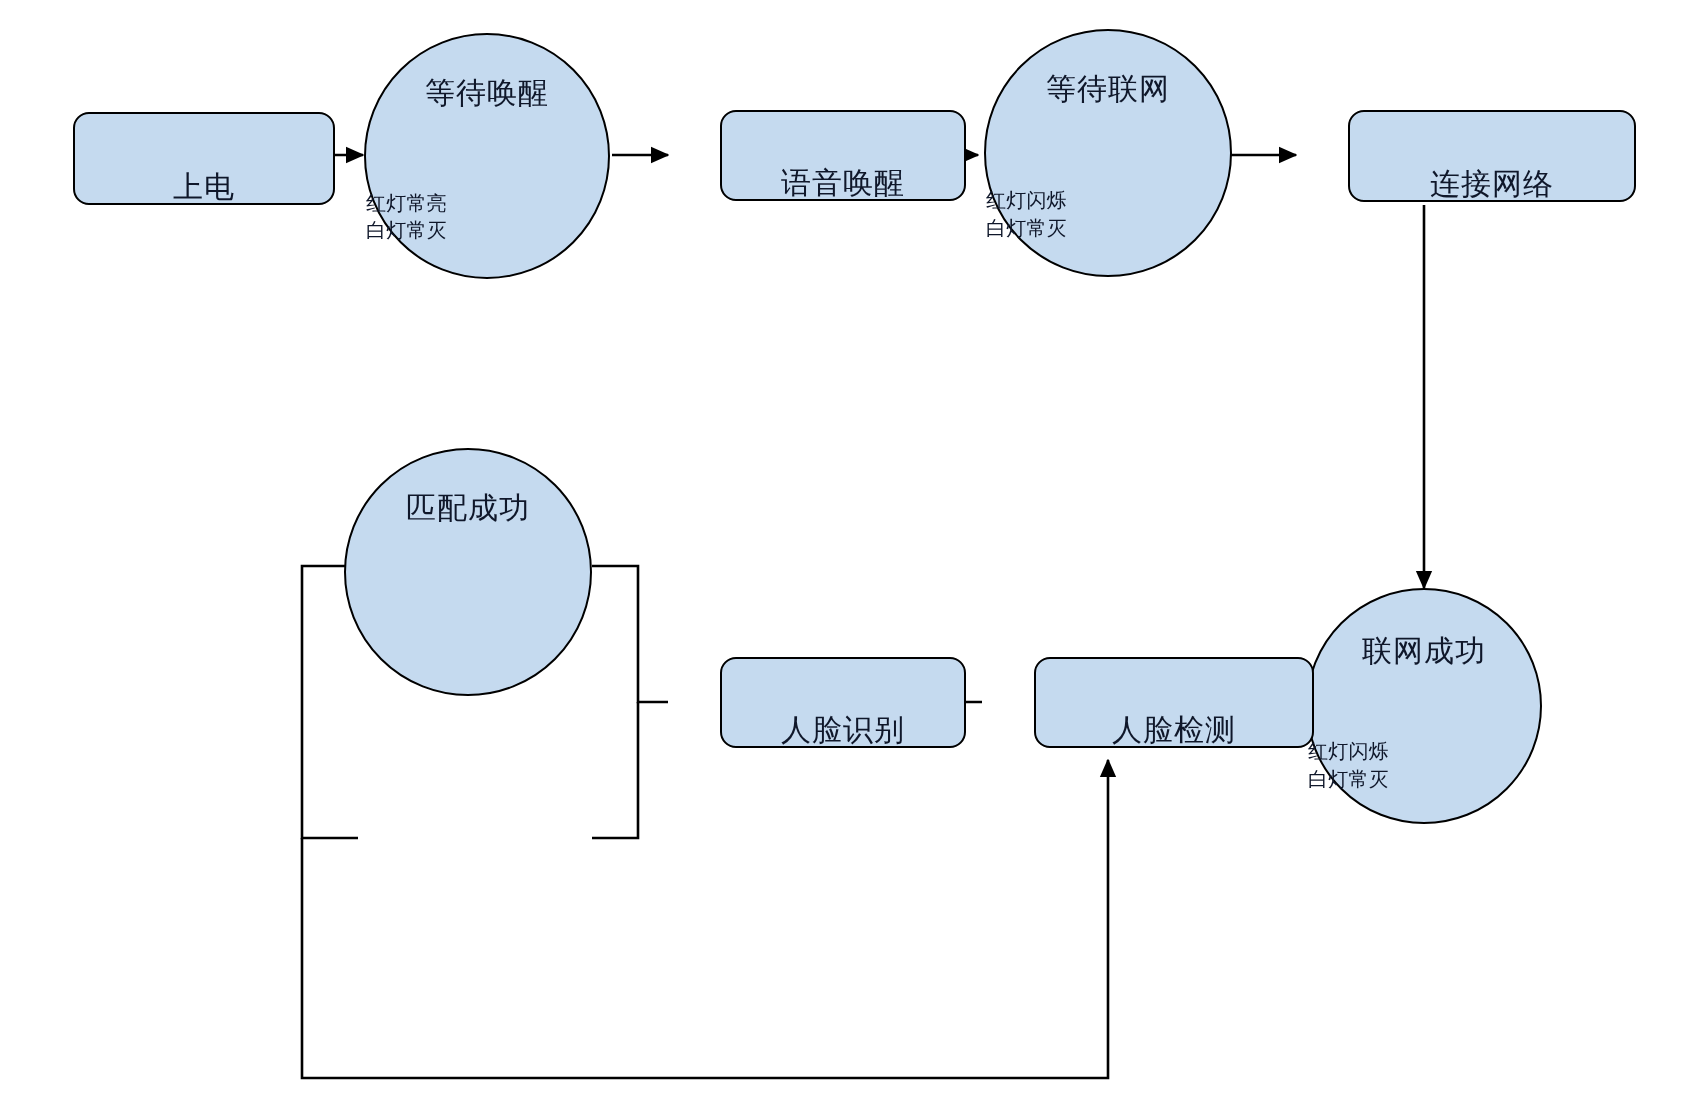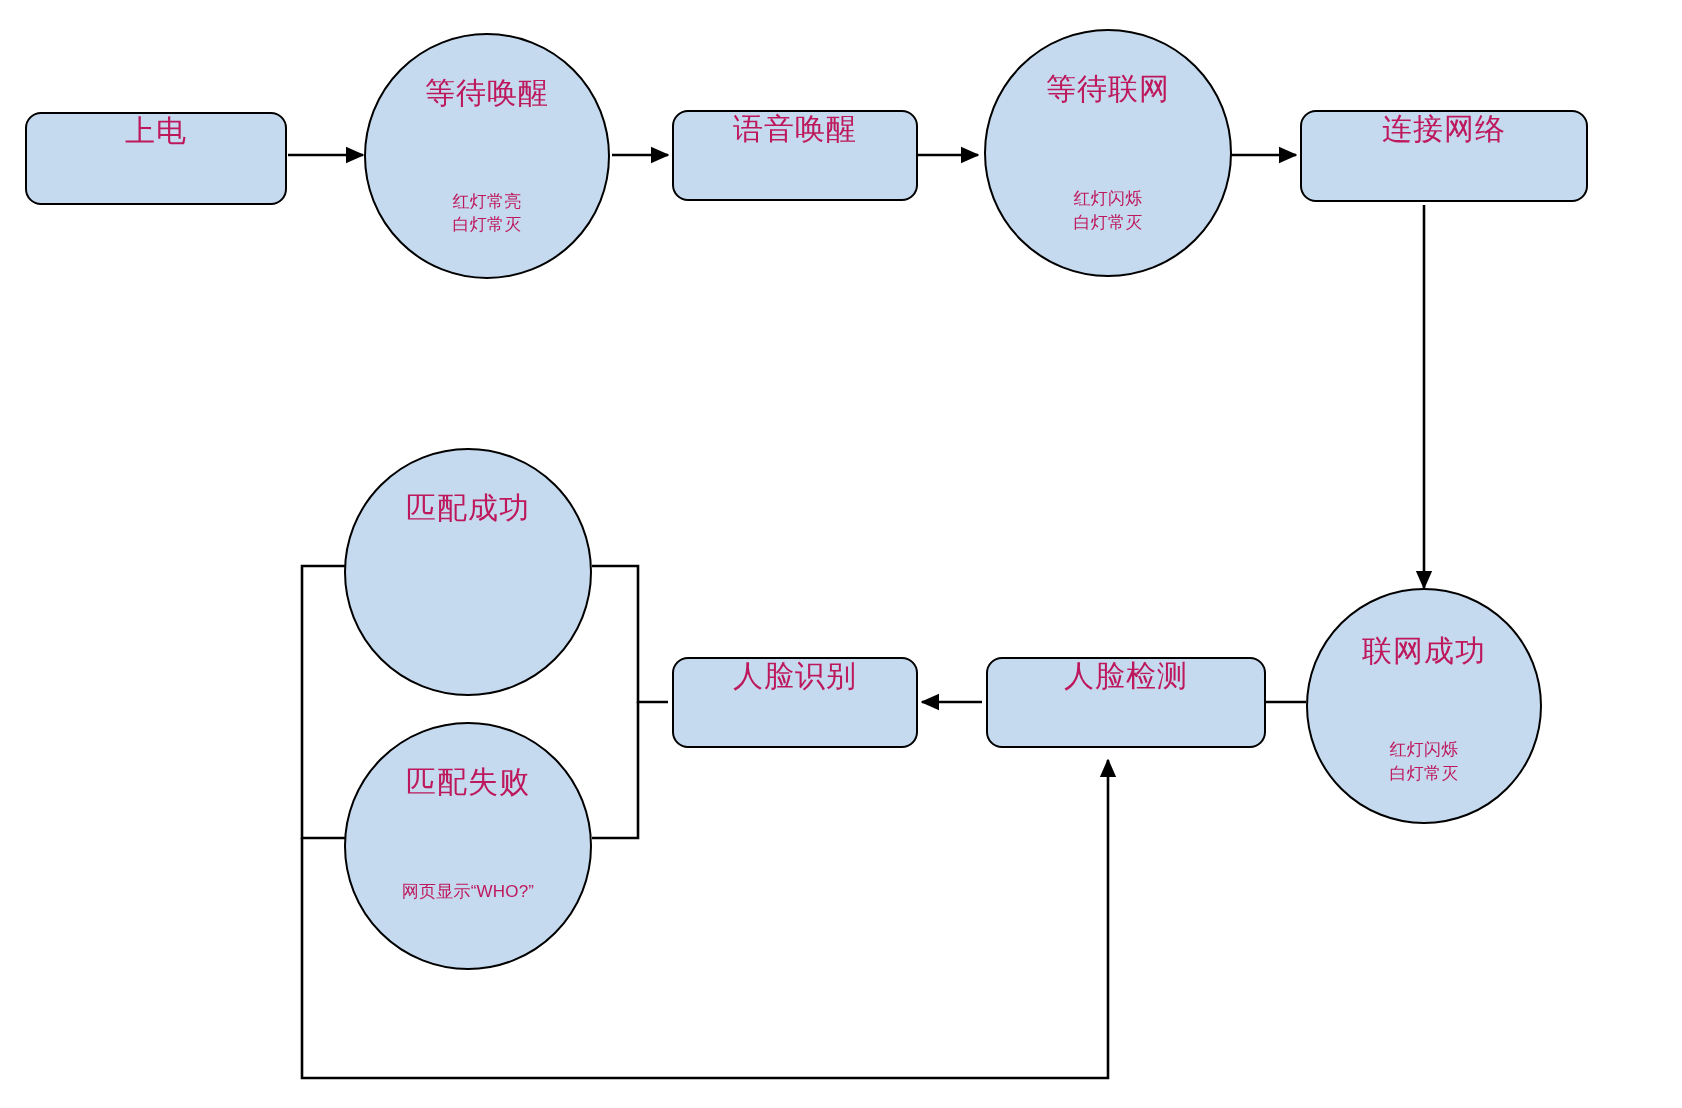--- a/index.html
+++ b/index.html
@@ -26,44 +26,44 @@
     pointer-events: none;
   }
   .node {
     position: absolute;
     box-sizing: border-box;
     background: #c5daef;
     border: 2.2px solid #000000;
     display: flex;
     flex-direction: column;
     align-items: center;
-    color: #be185d;
+    color: #0f172a;
     z-index: 2;
   }
   .node.rect {
     border-radius: 16px;
-    justify-content: flex-start;
+    justify-content: flex-end;
+    margin-left: 48px;
   }
   .node.circle {
     border-radius: 50%;
     justify-content: flex-start;
   }
   .node .title {
     font-size: 30px;
     line-height: 1.1;
     letter-spacing: 1px;
     white-space: nowrap;
   }
   .node.circle .title {
     margin-top: 17%;
   }
   .node .sub {
-    font-size: 17px;
+    font-size: 20px;
     line-height: 1.38;
-    text-align: center;
     white-space: pre-line;
     letter-spacing: 0.2px;
   }
   .node.circle .sub {
     position: absolute;
     left: 0;
     right: 0;
     top: 64%;
   }
   .node.circle.small-title .title {
@@ -142,18 +142,14 @@
   </div>
 
   <div class="node rect" style="left:672px; top:657px; width:246px; height:91px;">
     <span class="title">人脸识别</span>
   </div>
 
   <div class="node circle" style="left:344px; top:448px; width:248px; height:248px;">
     <span class="title">匹配成功</span>
   </div>
 
-  <div class="node circle" style="left:344px; top:722px; width:248px; height:248px;">
-    <span class="title">匹配失败</span>
-    <span class="sub">网页显示“WHO?”</span>
-  </div>
 
 </div>
 
 </body></html>

